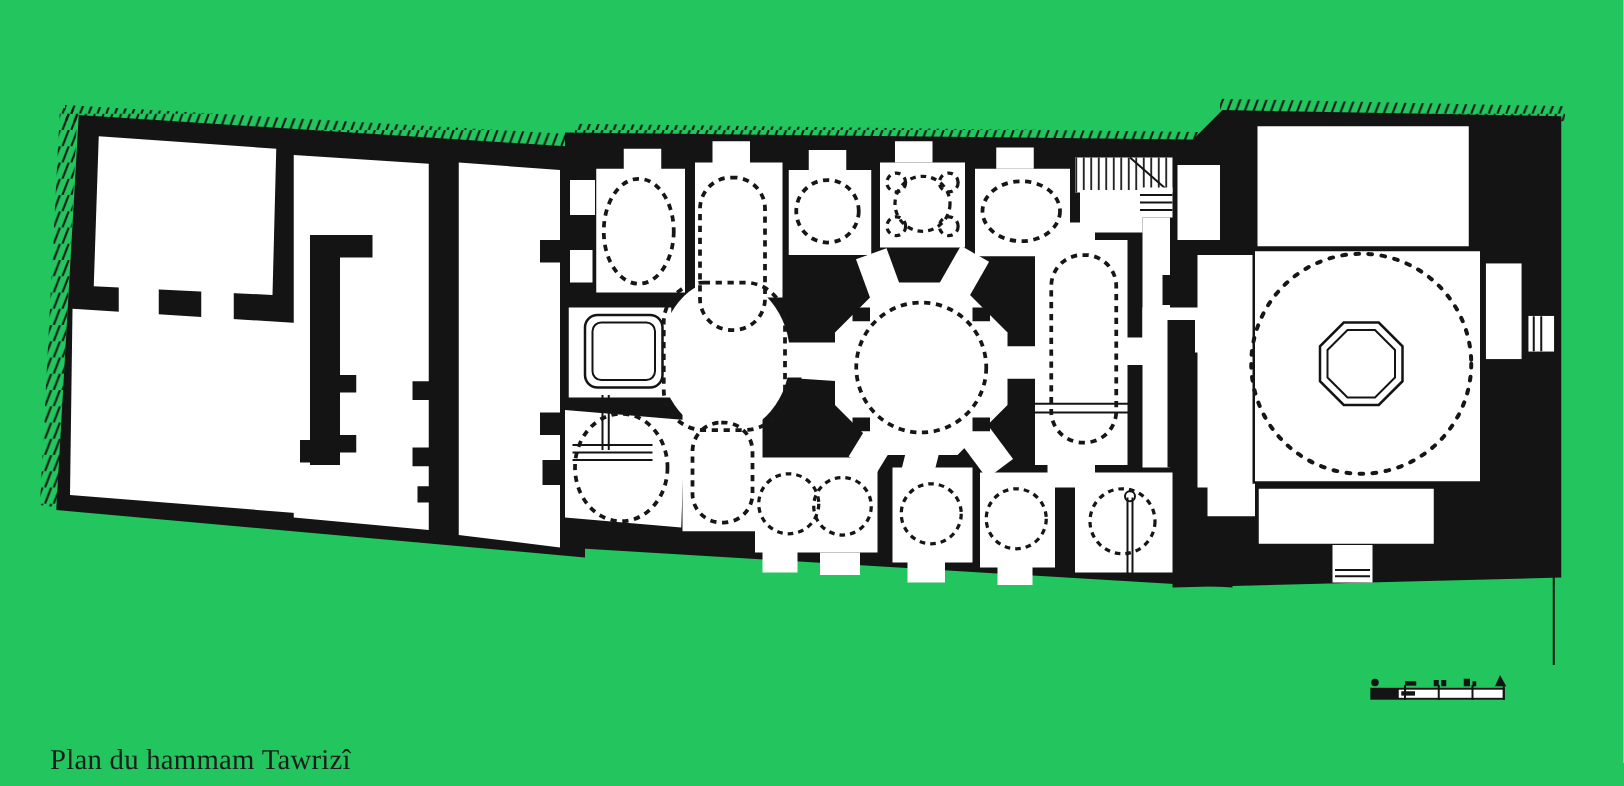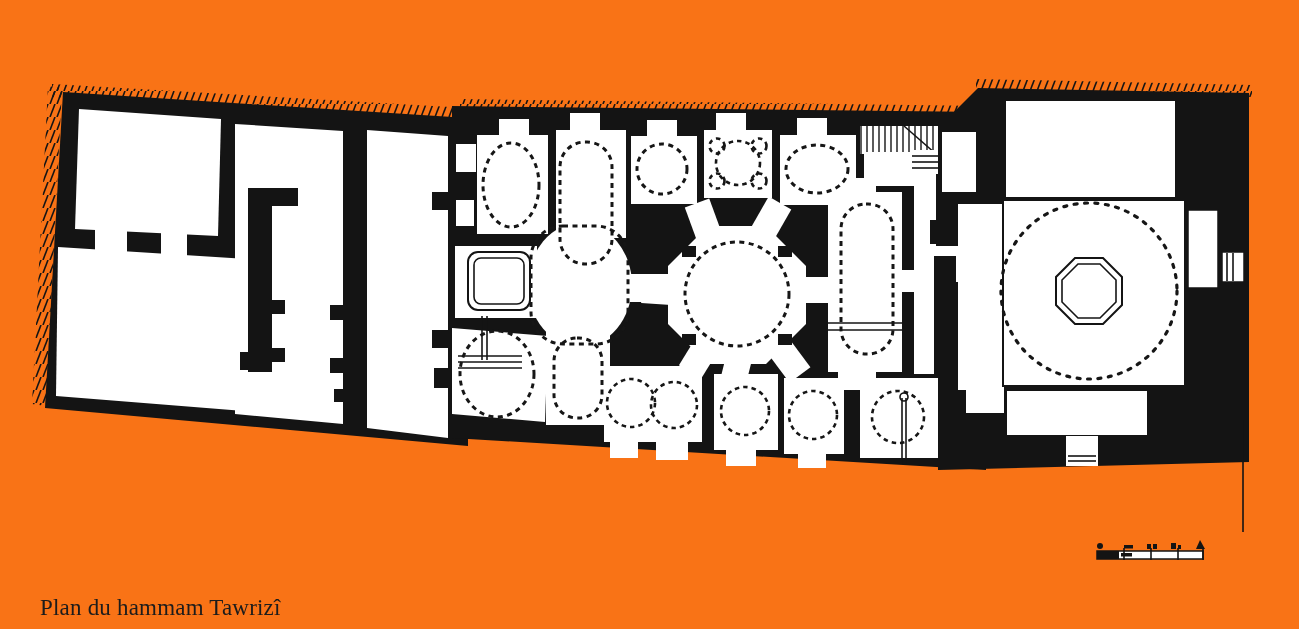--- a/index.html
+++ b/index.html
@@ -1,16 +1,16 @@
 <!DOCTYPE html>
 <html><head>
 <meta charset="utf-8">
 <style>
   html,body{margin:0;padding:0;background:#ffffff;}
-  #stage{position:relative;width:1299px;height:629px;background:#f97316;overflow:hidden;
+  #stage{position:relative;width:1299px;height:629px;background:#22c55e;overflow:hidden;
          font-family:"Liberation Serif","DejaVu Serif",serif;}
   #plan-svg{position:absolute;left:0;top:0;}
   .ink{fill:#141414;}
   .paper{fill:#ffffff;}
   .paper-s{fill:#ffffff;stroke:#141414;stroke-width:2;}
   .paper-s1{fill:#ffffff;stroke:#141414;stroke-width:1.5;}
   .wpass{stroke:#ffffff;stroke-width:26;fill:none;}
   .dash{fill:none;stroke:#161616;stroke-width:3;stroke-dasharray:5 4.5;}
   .dash2{fill:none;stroke:#161616;stroke-width:2.6;stroke-dasharray:4.5 4;}
   .dot{fill:none;stroke:#161616;stroke-width:3.2;stroke-dasharray:3 7.5;stroke-linecap:round;}

